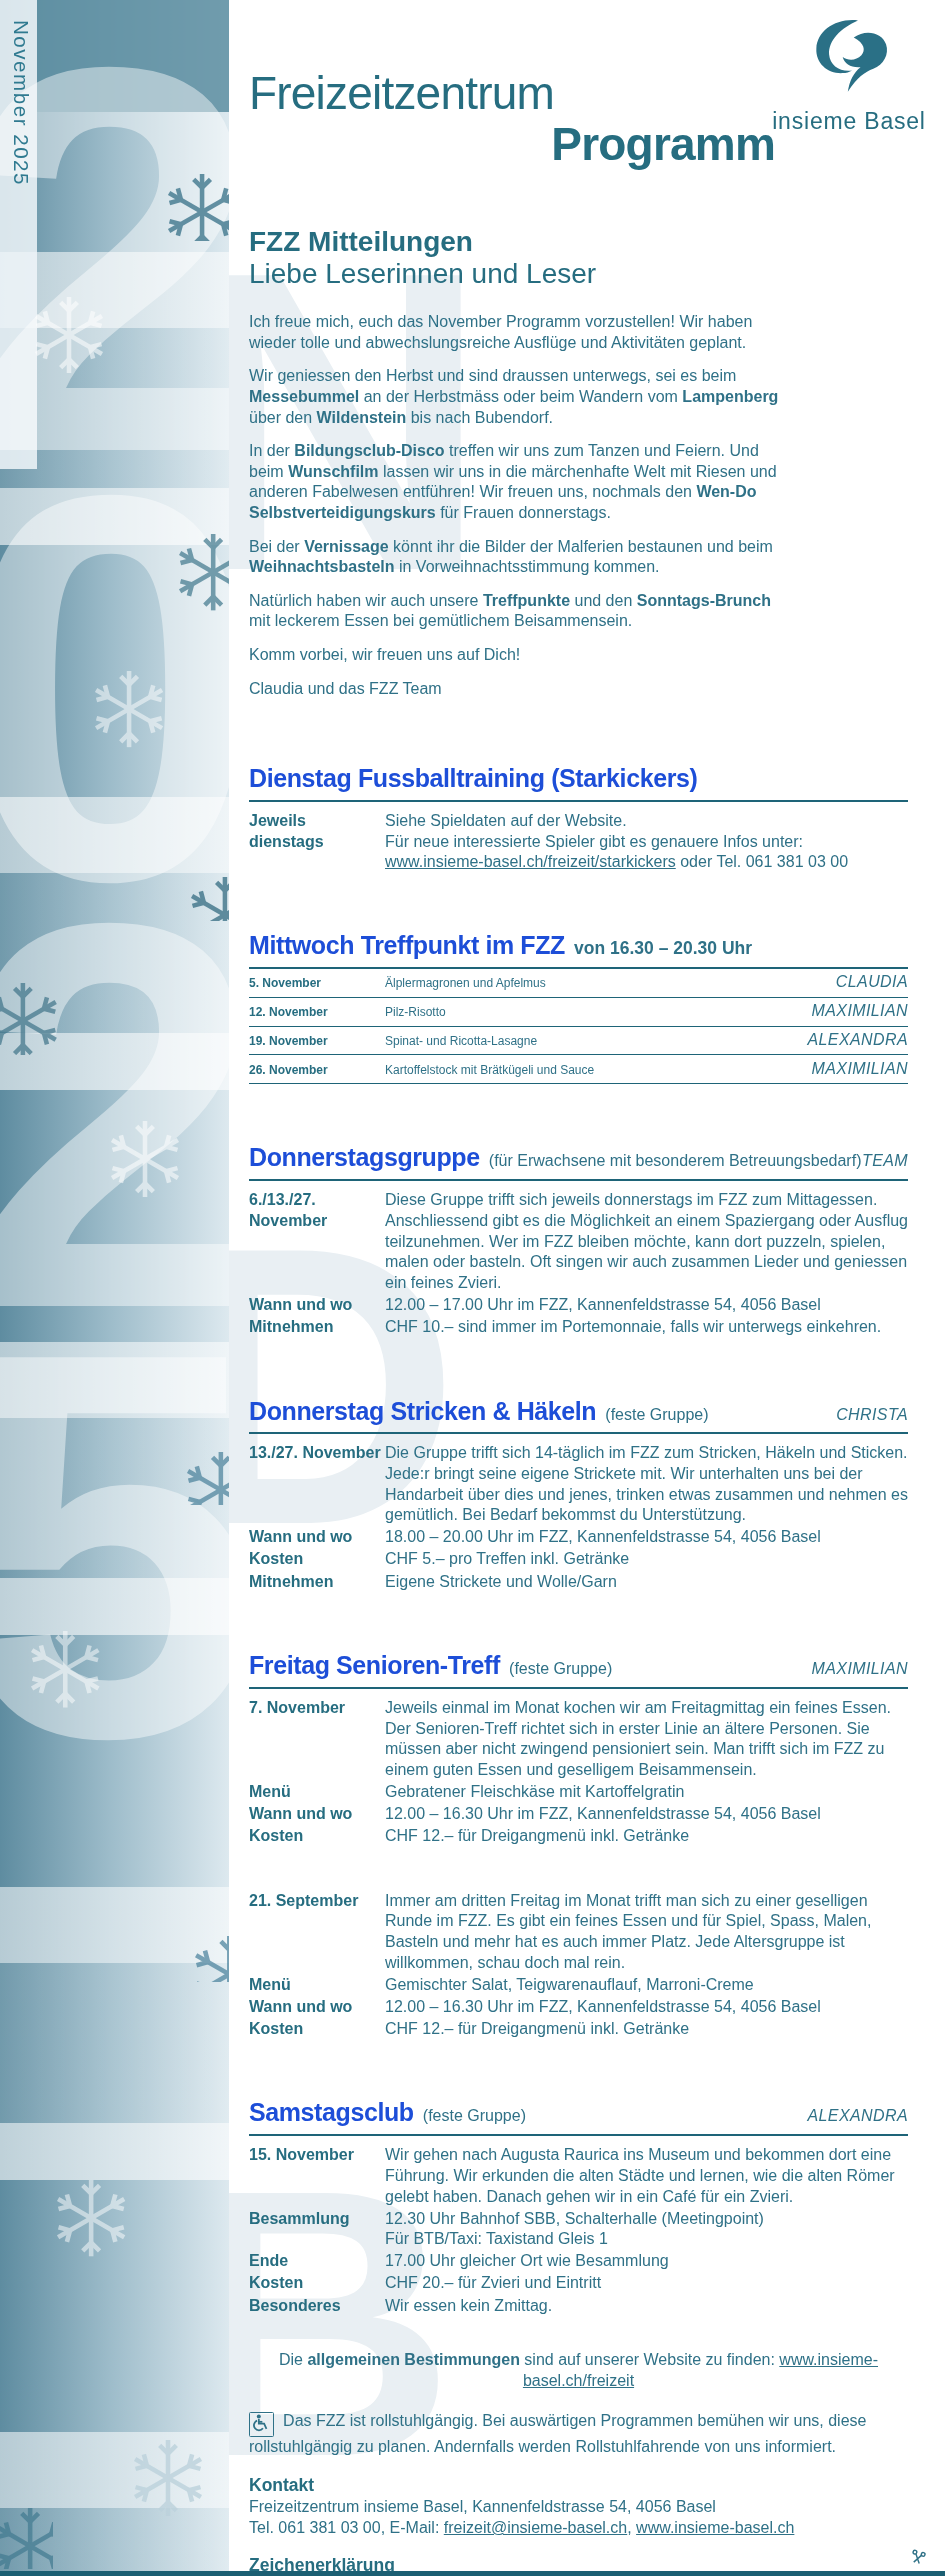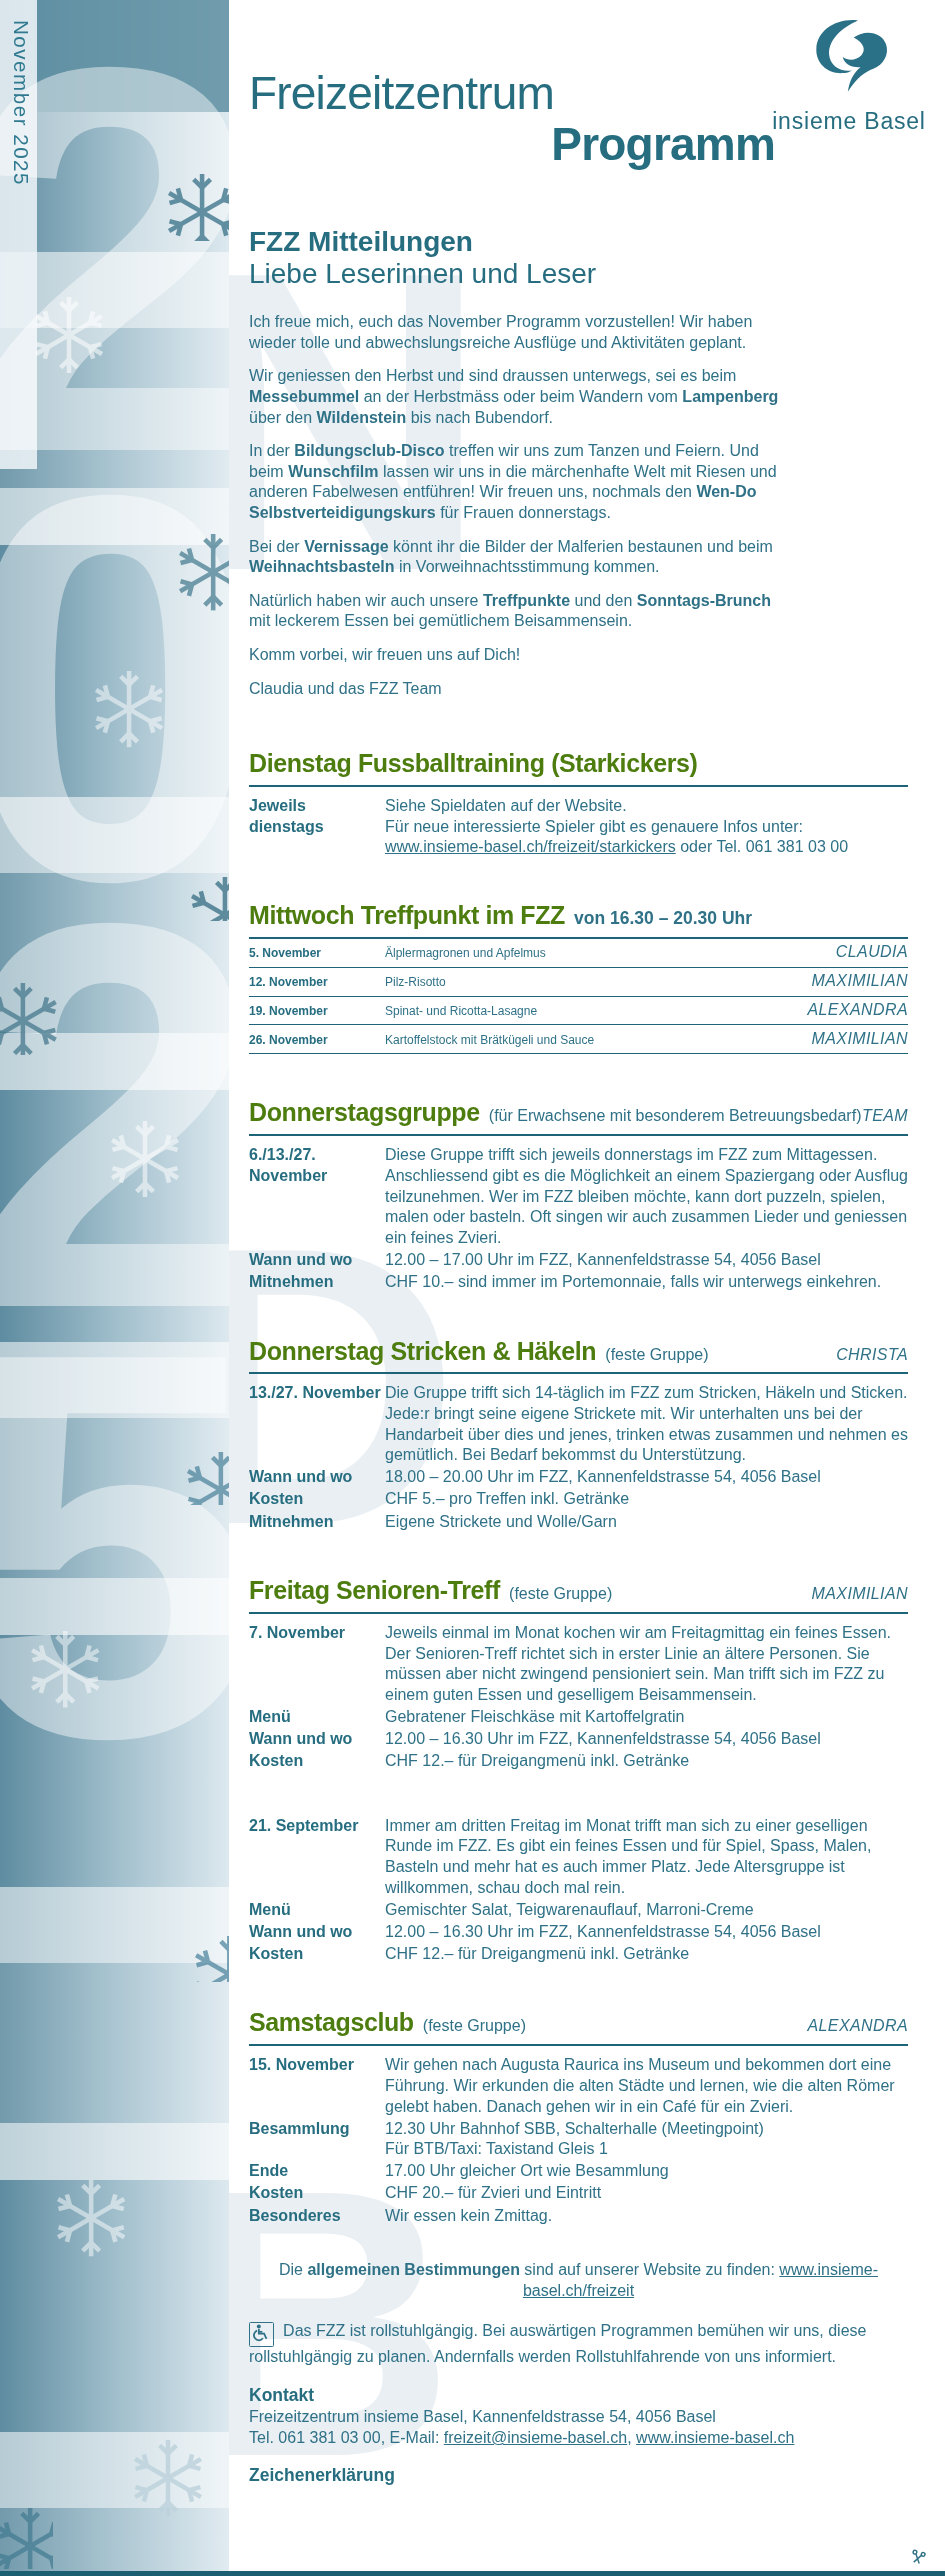--- a/index.html
+++ b/index.html
@@ -33,21 +33,21 @@
   
   .content{position:absolute;left:249px;top:226px;width:659px;z-index:5;}
   .h-intro{font-size:28px;line-height:1.16;color:#266d80;}
   .h-intro .bold{font-weight:bold;}
   .para{font-size:16px;line-height:20.6px;width:543px;margin:13px 0 0 0;}
   .para:first-of-type{margin-top:21.3px;}
   b,.b{font-weight:bold;}
   .u{text-decoration:underline;}
   .section{margin-top:44px;}
   .sec-head{display:flex;align-items:baseline;border-bottom:2.3px solid #1e6478;padding-bottom:6.9px;}
-  .sec-title{font-size:25px;font-weight:bold;color:#4d7c0f;letter-spacing:-0.4px;white-space:nowrap;}
+  .sec-title{font-size:25px;font-weight:bold;color:#1d4ed8;letter-spacing:-0.4px;white-space:nowrap;margin-top:15px;}
   .sec-suffix{font-size:16px;margin-left:9.1px;white-space:nowrap;}
   .sec-suffix.boldsuf{font-weight:bold;font-size:17.5px;}
   .sec-leader{font-size:16px;font-style:italic;margin-left:auto;letter-spacing:0.4px;}
   .rows{margin-top:9.1px;}
   .row{display:grid;grid-template-columns:136px 1fr;margin-top:1.5px;}
   .row-label{font-weight:bold;font-size:16px;line-height:20.6px;white-space:pre-line;color:#266d80;}
   .row-val{font-size:16px;line-height:20.6px;}
   .row-val .vline{min-height:20.6px;}
   
   .menu-row{display:grid;grid-template-columns:136px 1fr 160px;align-items:baseline;

